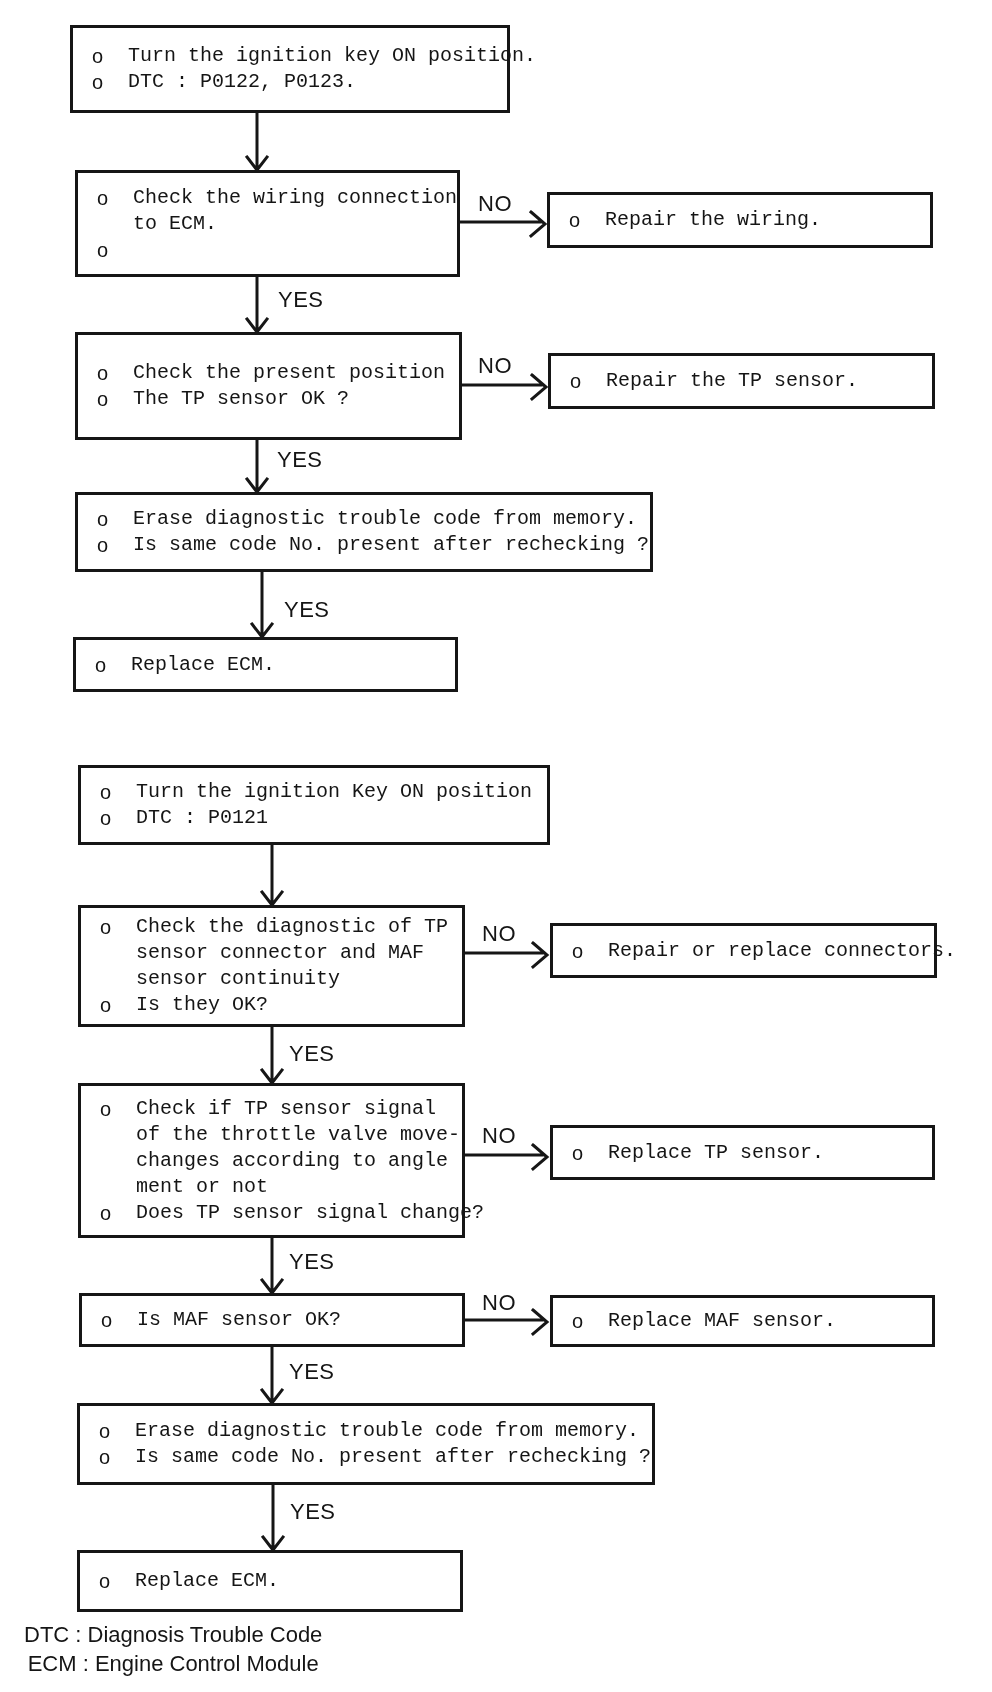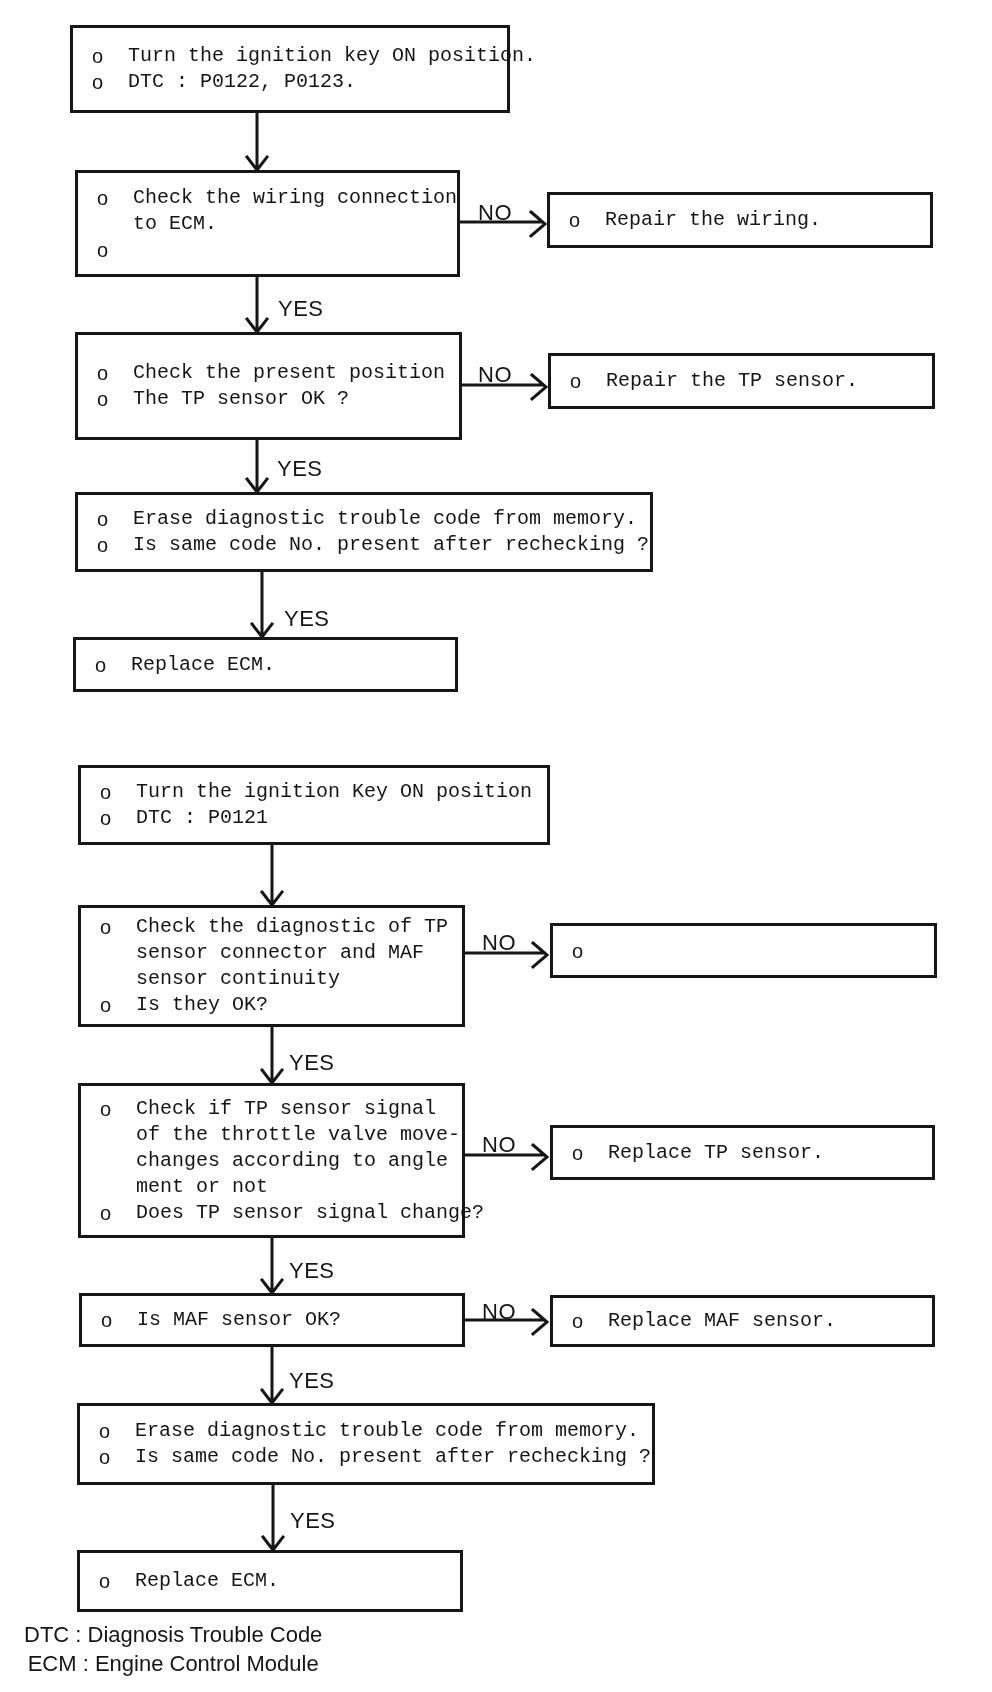--- a/index.html
+++ b/index.html
@@ -33,21 +33,20 @@
     font-size:20px; line-height:26px;
     white-space:nowrap;
     font-family:Liberation Mono, monospace;
   }
   .lbl {
     position:absolute;
     font-size:22px;
     line-height:24px;
     letter-spacing:0.5px;
     color:#151515;
-    margin-top:9px;
   }
   .overlay { position:absolute; left:0; top:0; }
   .footer {
     position:absolute;
     left:24px; top:1620px;
     font-size:22px; line-height:29px;text-align:center;
   }
 </style>
 </head>
 <body>
@@ -171,20 +170,21 @@
       </div>
     <div class="row">
         <span class="blt">o</span>
         <span class="txt">Is they OK?</span>
       </div>
   </div>
 
   <div class="box" style="left:550px;top:923px;width:387px;height:55px">
     <div class="row">
         <span class="blt">o</span>
+        <span class="txt">Repair or replace connectors.</span>
       </div>
   </div>
 
   <div class="box" style="left:78px;top:1083px;width:387px;height:155px">
     <div class="row">
         <span class="blt">o</span>
         <span class="txt">Check if TP sensor signal</span>
       </div>
     <div class="row">
         <span class="blt"></span>

